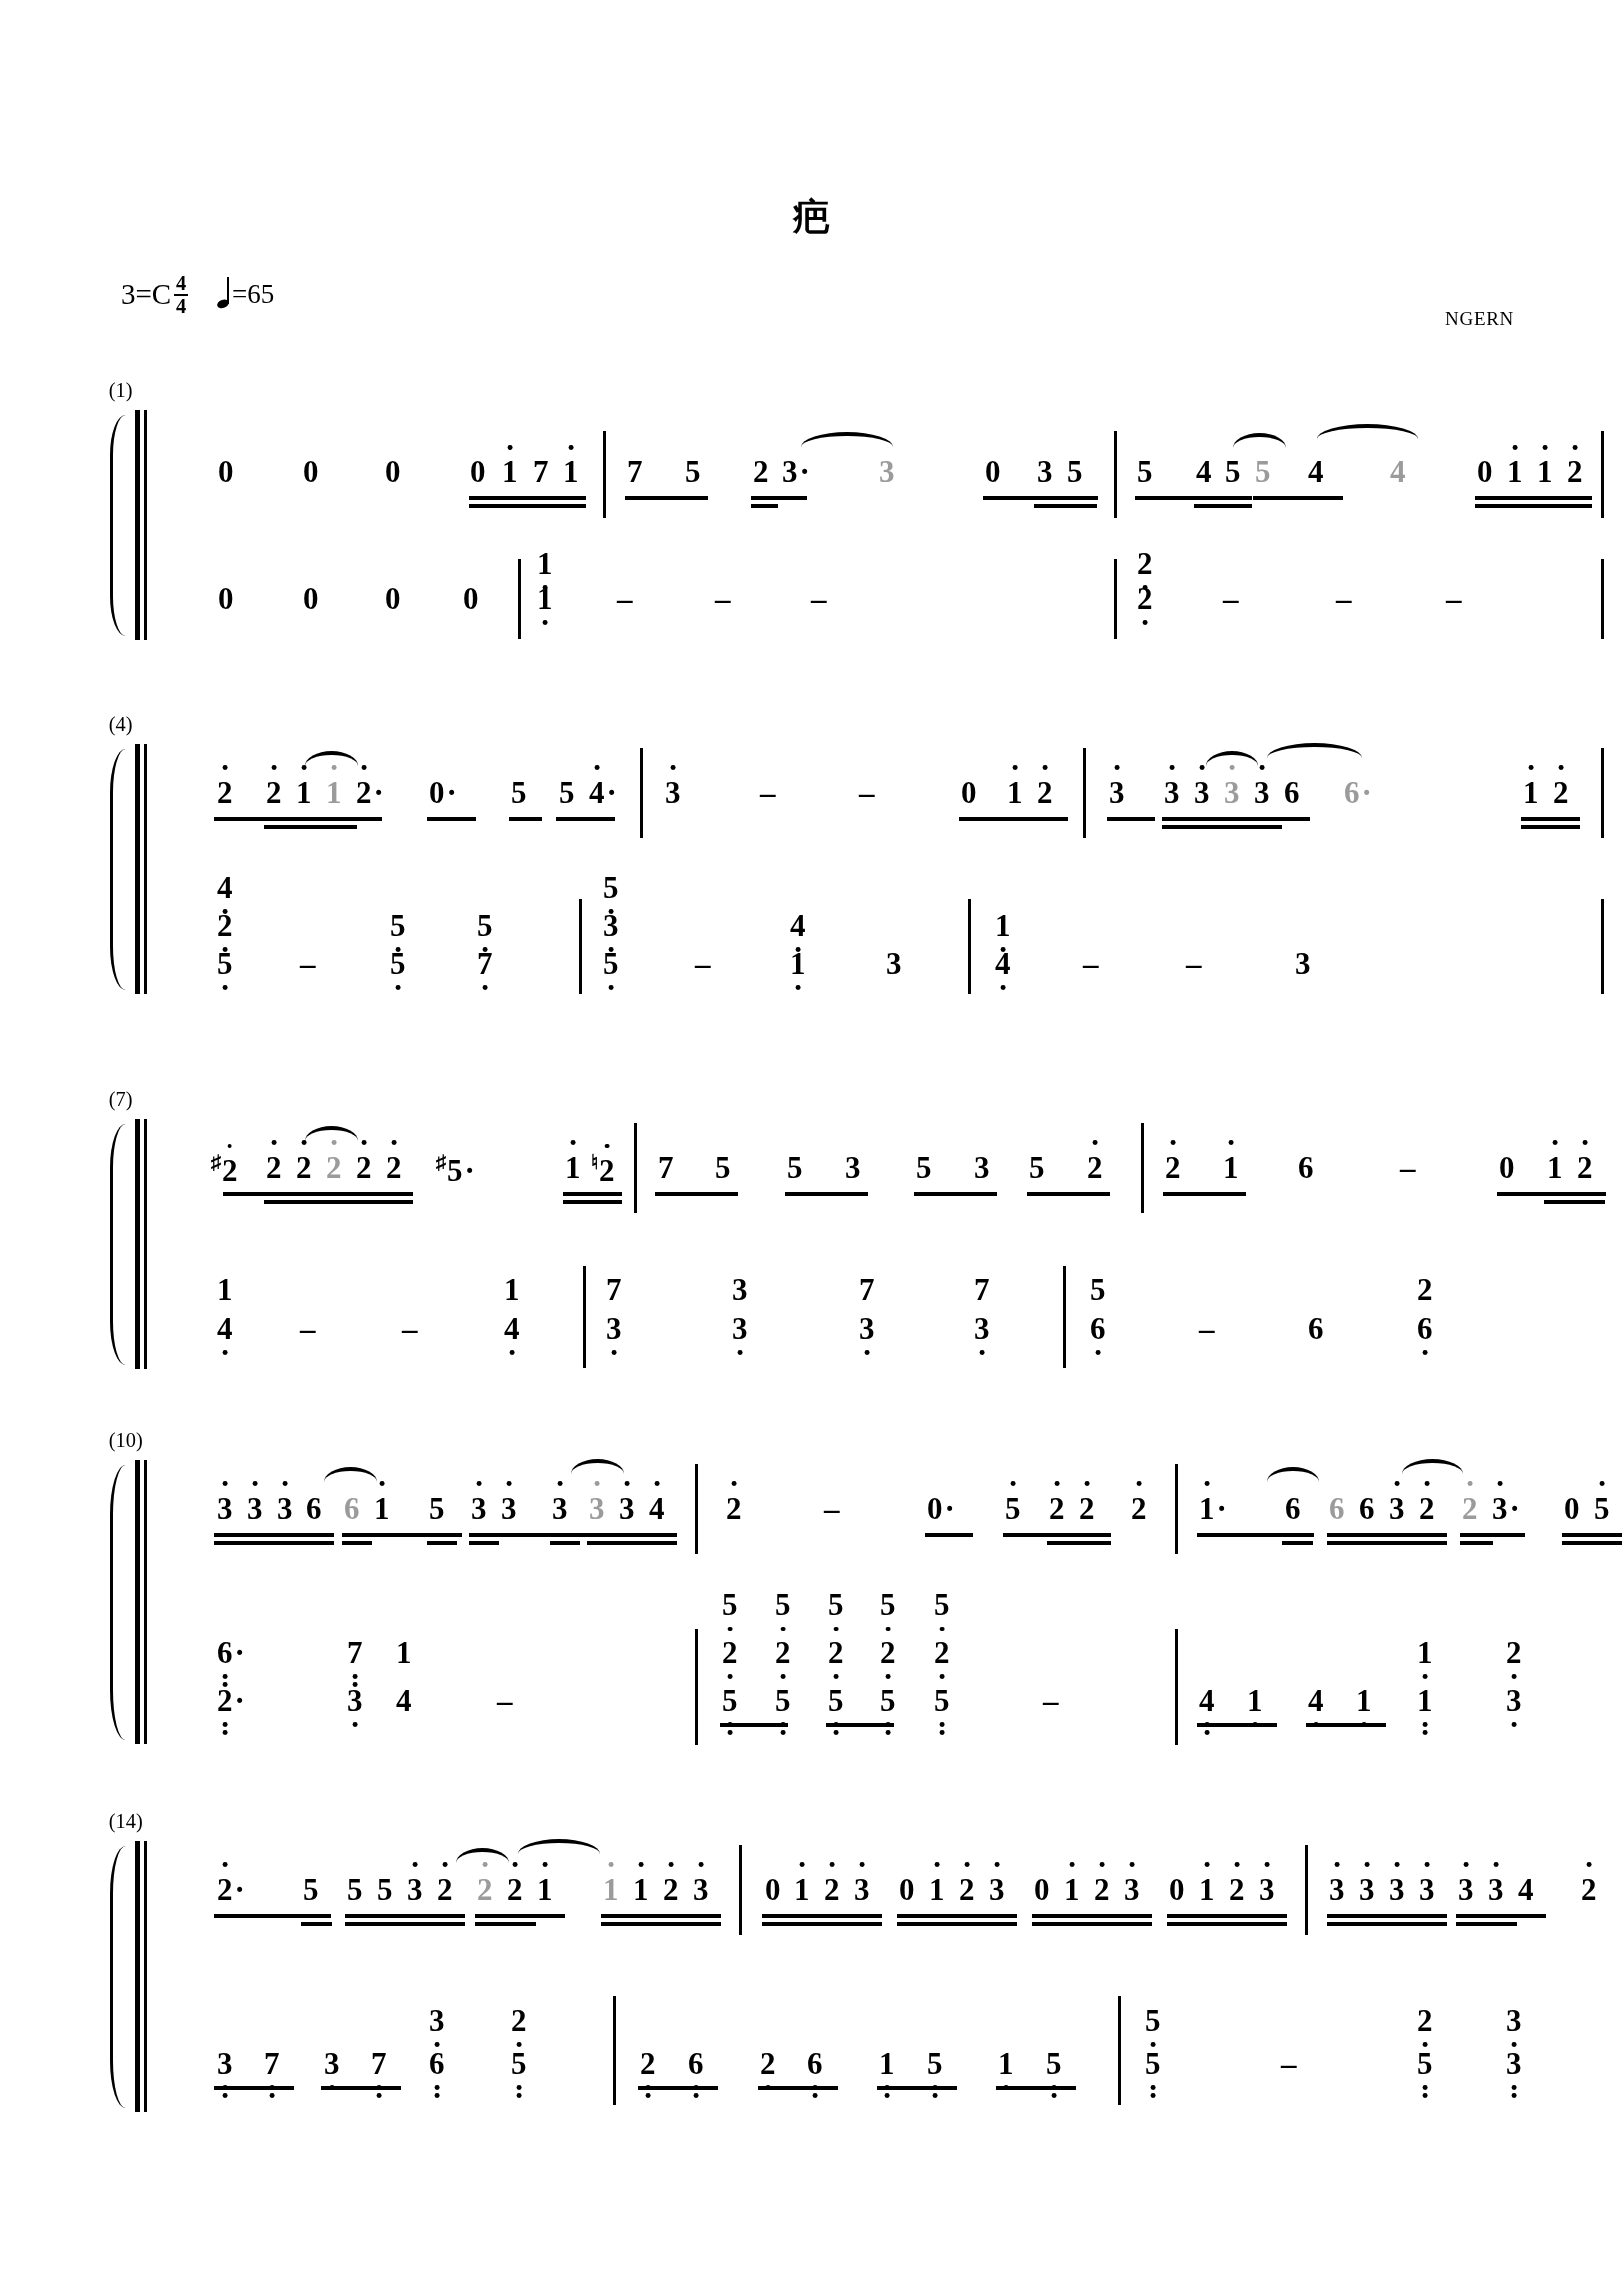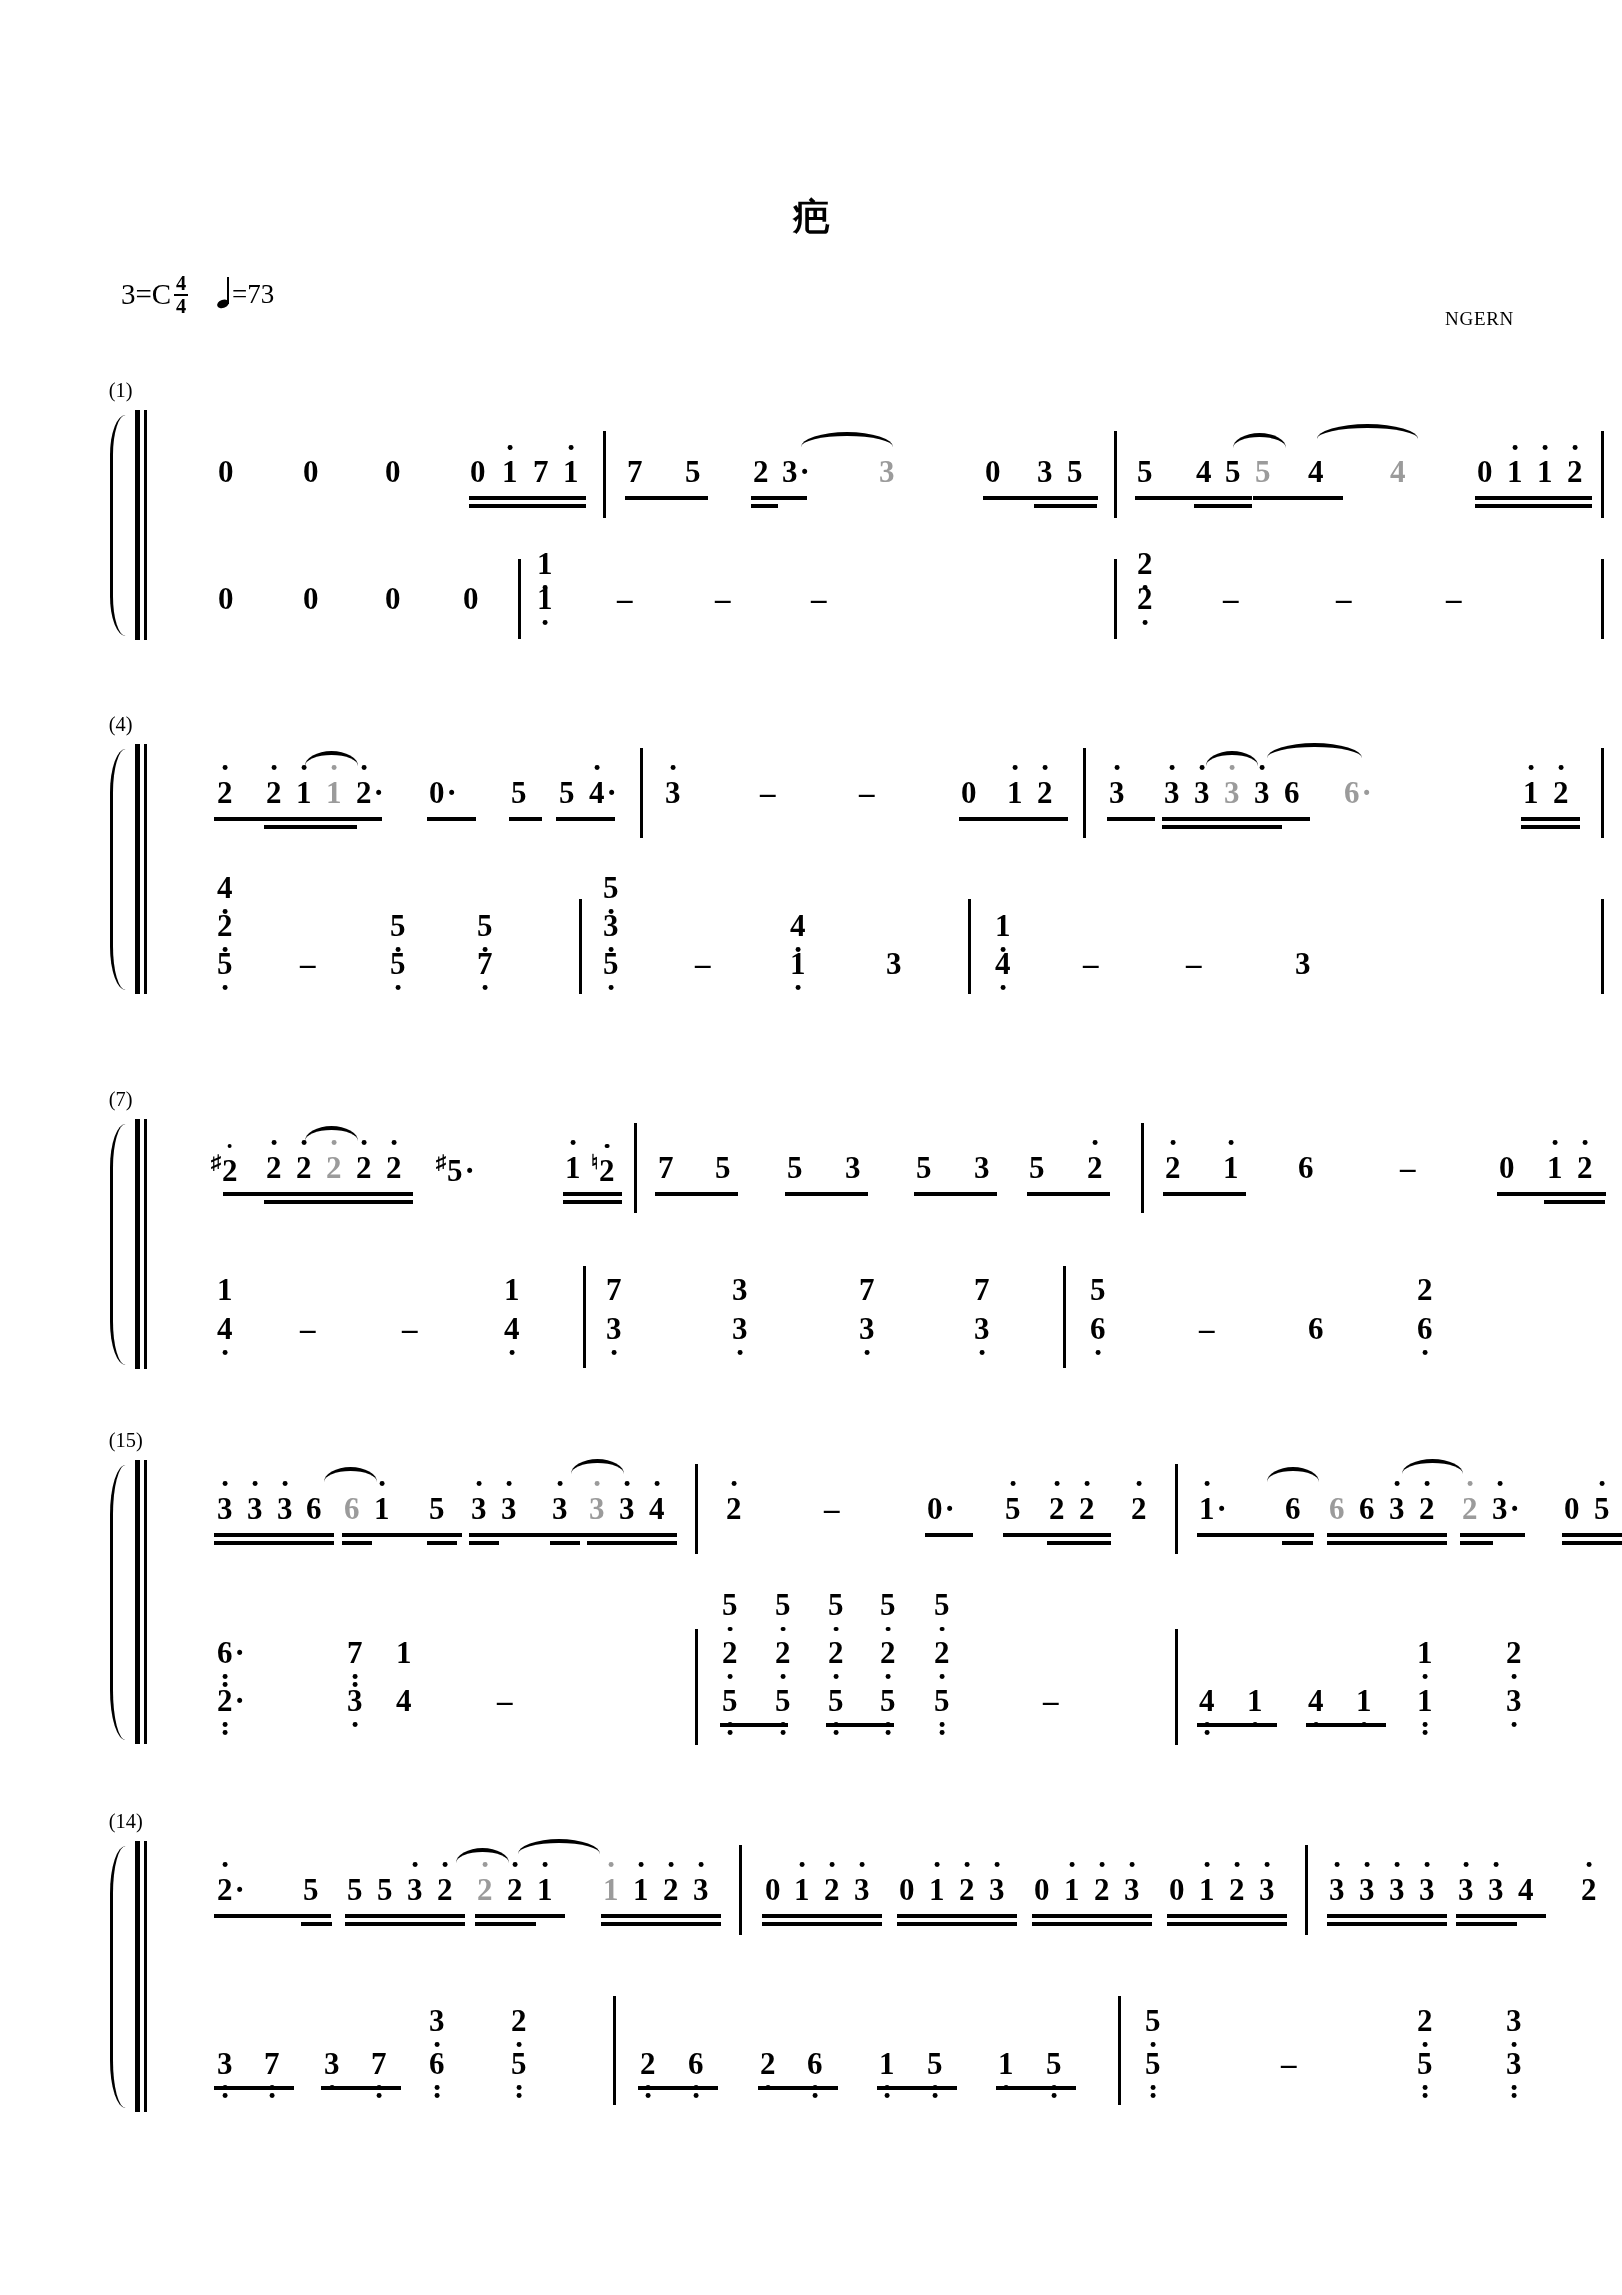--- a/index.html
+++ b/index.html
@@ -74,21 +74,21 @@
       <span class="frac">
         <span class="num">4</span>
         <span class="den">4</span>
       </span>
     </span>
     <span class="tempo">
       <span class="qnote">
           <i class="head"></i>
           <i class="stem"></i>
         </span>
-      <span>=73</span>
+      <span>=65</span>
     </span>
   </div>
 
   <div class="composer">NGERN</div>
 
   <div class="system" style="top:409px;height:232px;">
     <div class="sys-num">(1)</div>
     <div class="brace"></div>
     <div class="bar-left"></div>
     <div class="bar-left2"></div>
@@ -314,21 +314,21 @@
       <div class="n" style="left:913px;top:59px"><span class="num">6<i class="dotdn"></i></span></div>
       <div class="dash" style="left:1022px;top:59px">–</div>
       <div class="n" style="left:1131px;top:59px">6</div>
       <div class="n" style="left:1240px;top:20.4px">2</div>
       <div class="n" style="left:1240px;top:59px"><span class="num">6<i class="dotdn"></i></span></div>
       <div class="bl" style="left:1445px;top:12.3px;height:102px;"></div>
     </div>
   </div>
 
   <div class="system" style="top:1459px;height:286px;">
-    <div class="sys-num">(15)</div>
+    <div class="sys-num">(10)</div>
     <div class="brace"></div>
     <div class="bar-left"></div>
     <div class="bar-left2"></div>
 
     <div class="staff" style="position:absolute;left:75px;top:13.6px;width:1336px;height:82px;">
       <div class="n" style="left:40px;top:20.4px"><span class="num">3<i class="dotup"></i></span></div>
       <div class="n" style="left:70px;top:20.4px"><span class="num">3<i class="dotup"></i></span></div>
       <div class="n" style="left:100px;top:20.4px"><span class="num">3<i class="dotup"></i></span></div>
       <div class="n" style="left:129px;top:20.4px">6</div>
       <div class="beam" style="left:37px;top:60px;width:120px;"></div>

